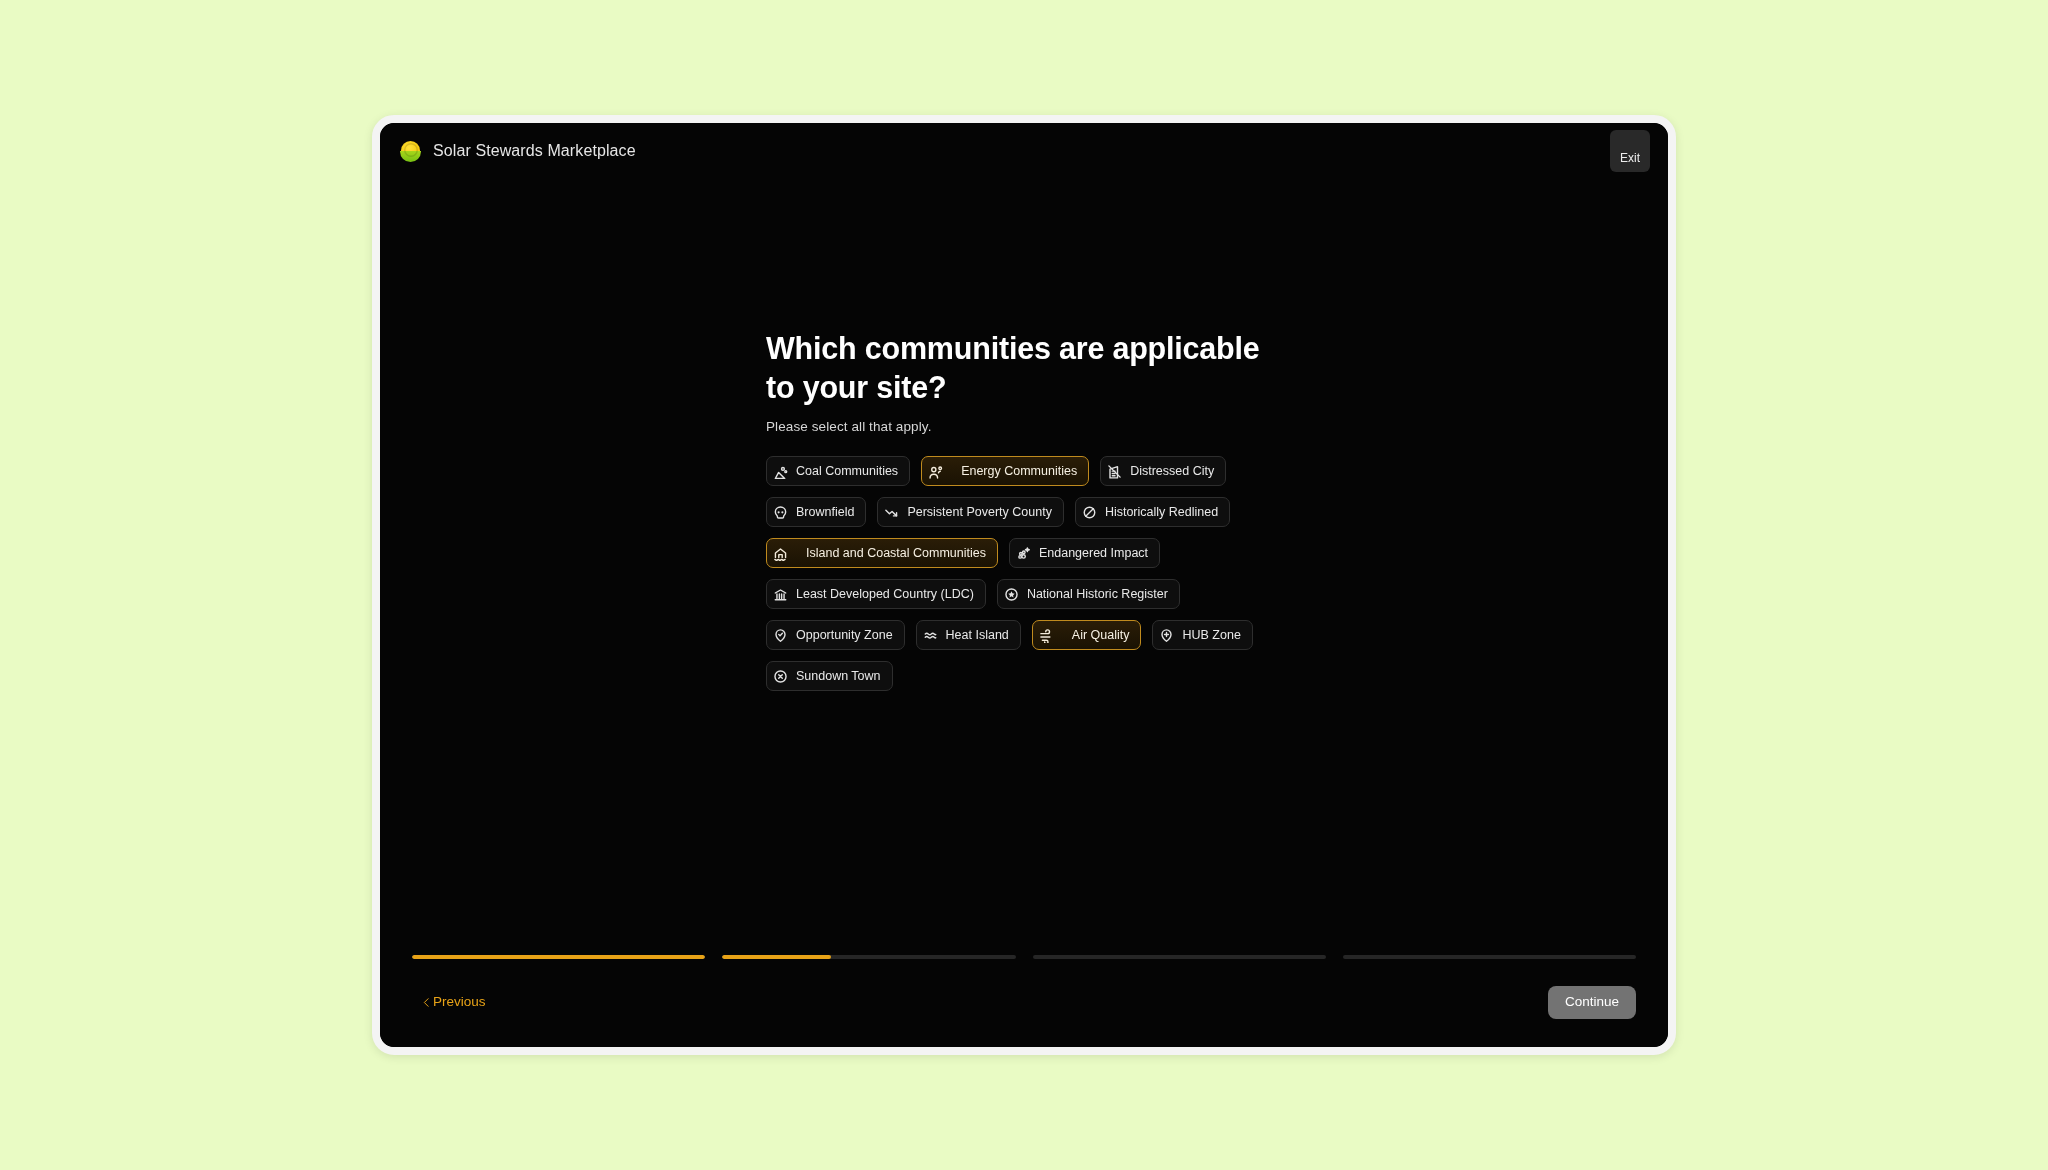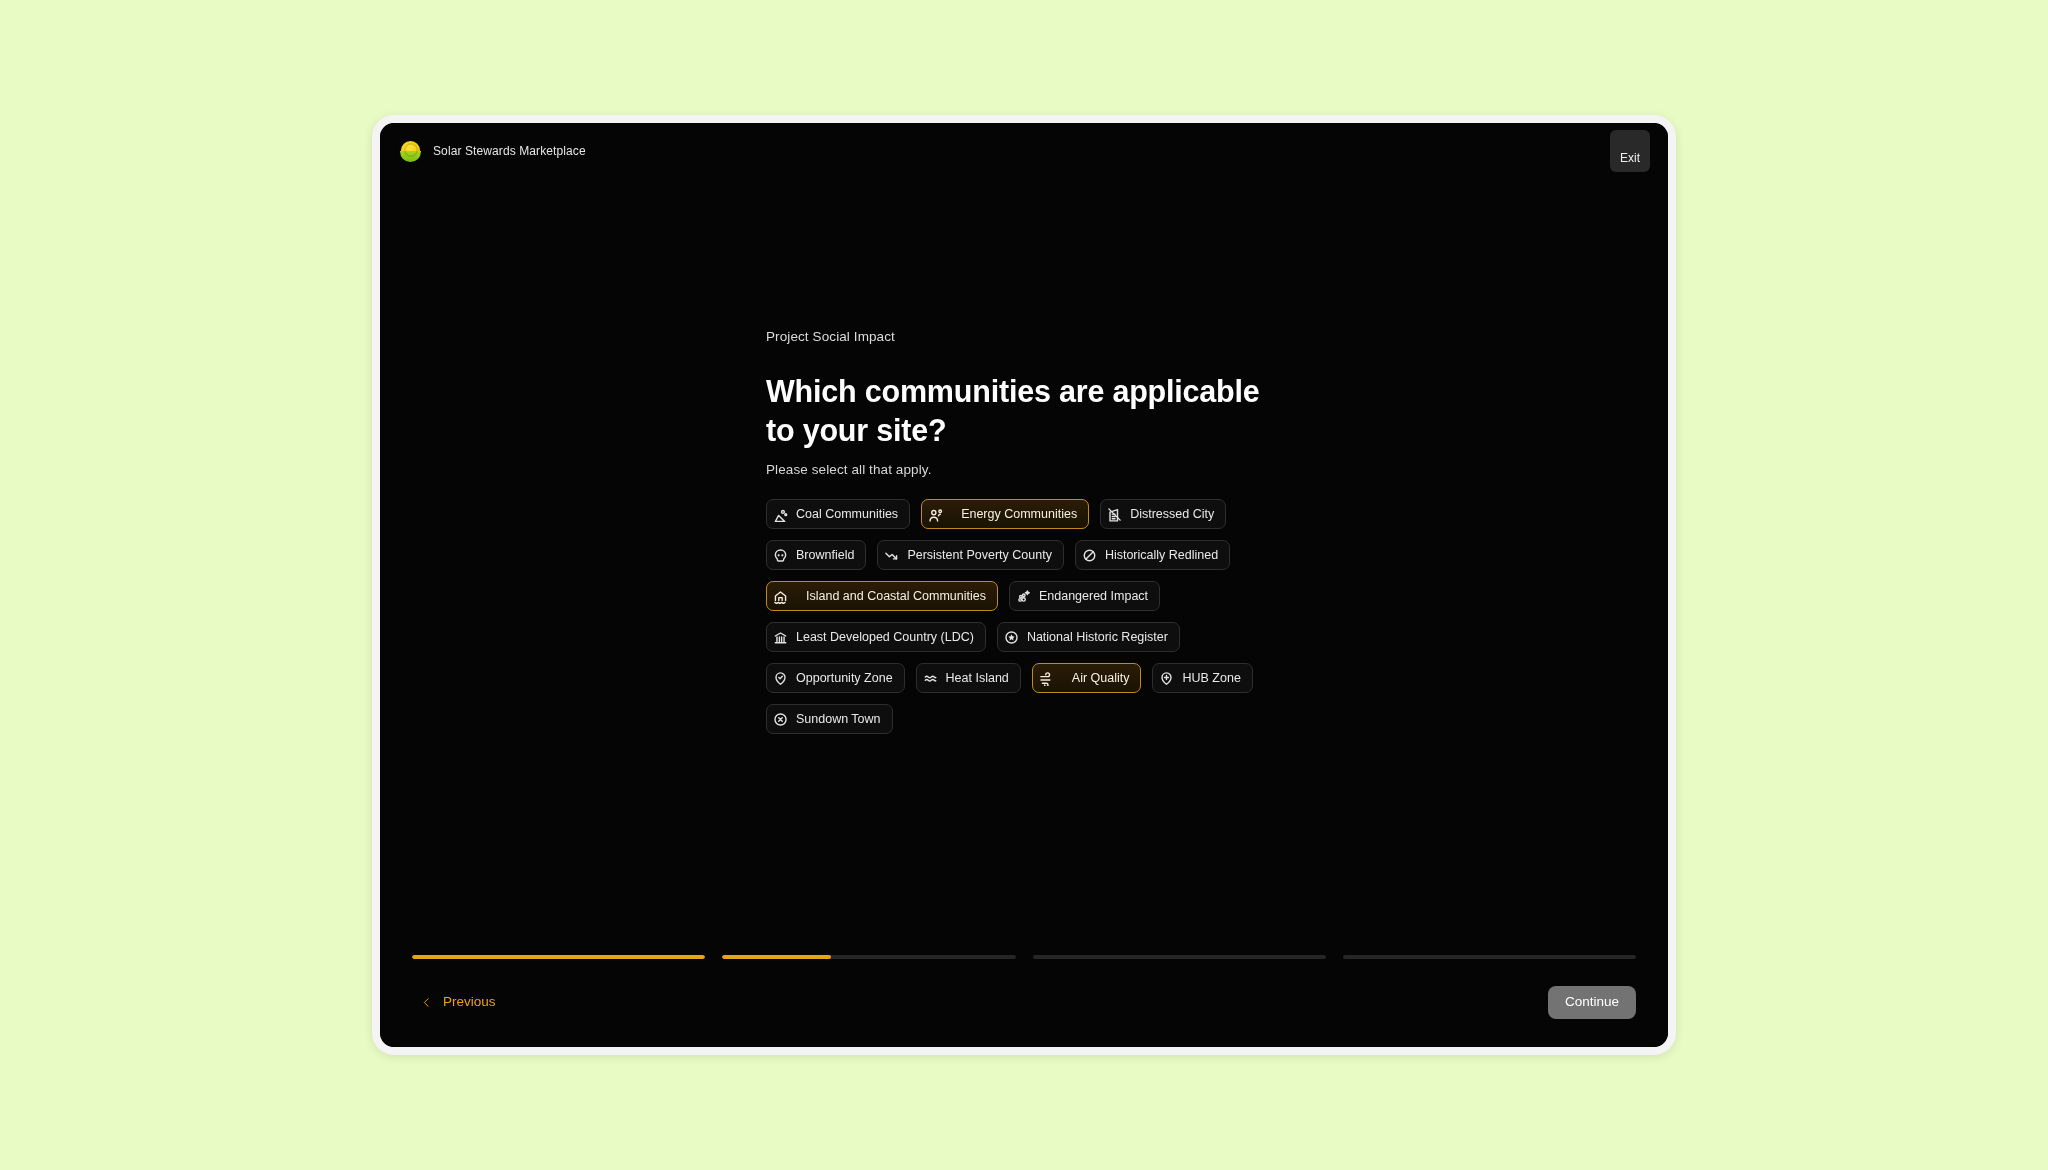--- a/index.html
+++ b/index.html
@@ -80,21 +80,21 @@
   .brand-logo .notch {
     position: absolute;
     left: 3.5px; top: 2.5px;
     width: 14px; height: 14px;
     border-radius: 50%;
     background: transparent;
     box-shadow: inset 0 0 0 1.5px rgba(0,0,0,0.13);
   }
 
   .brand-title {
-    font-size: 12px;
+    font-size: 16px;
     color: #e6e6e6;
     letter-spacing: 0.1px;
     line-height: 1;
   }
 
   .topbar-spacer { flex: 1 1 auto; }
 
   .exit-button {
     background: #292929;
     color: #ededed;
@@ -223,21 +223,20 @@
     right: 32px;
     bottom: 26px;
     height: 38px;
     display: flex;
     align-items: center;
   }
 
   .prev-button {
     display: inline-flex;
     align-items: center;
-    gap: 10px;
     background: none;
     border: none;
     color: #e8a317;
     font-size: 13.5px;
     font-family: "Liberation Sans", sans-serif;
     padding: 6px 8px;
     cursor: pointer;
     line-height: 1;
   }
   .prev-button .chev {
@@ -282,21 +281,20 @@
           <span class="leaf"></span>
           <span class="notch"></span>
         </span>
         <span class="brand-title">Solar Stewards Marketplace</span>
       </div>
       <div class="topbar-spacer"></div>
       <button class="exit-button">Exit</button>
     </div>
 
     <div class="content">
-      <div class="eyebrow">Project Social Impact</div>
       <h1 class="headline">Which communities are applicable to your site?</h1>
       <div class="subtext">Please select all that apply.</div>
       <div class="chip-group" id="chip-group">
           <button class="chip" data-selected="false">
             <span class="chip-icon">
               <svg viewBox="0 0 16 16">
                 <path d="M2.5 15.5h10L6 9z"></path>
                 <circle cx="10.6" cy="5.2" r="1.5"></circle>
                 <circle cx="13.6" cy="8.2" r="1"></circle>
               </svg>

